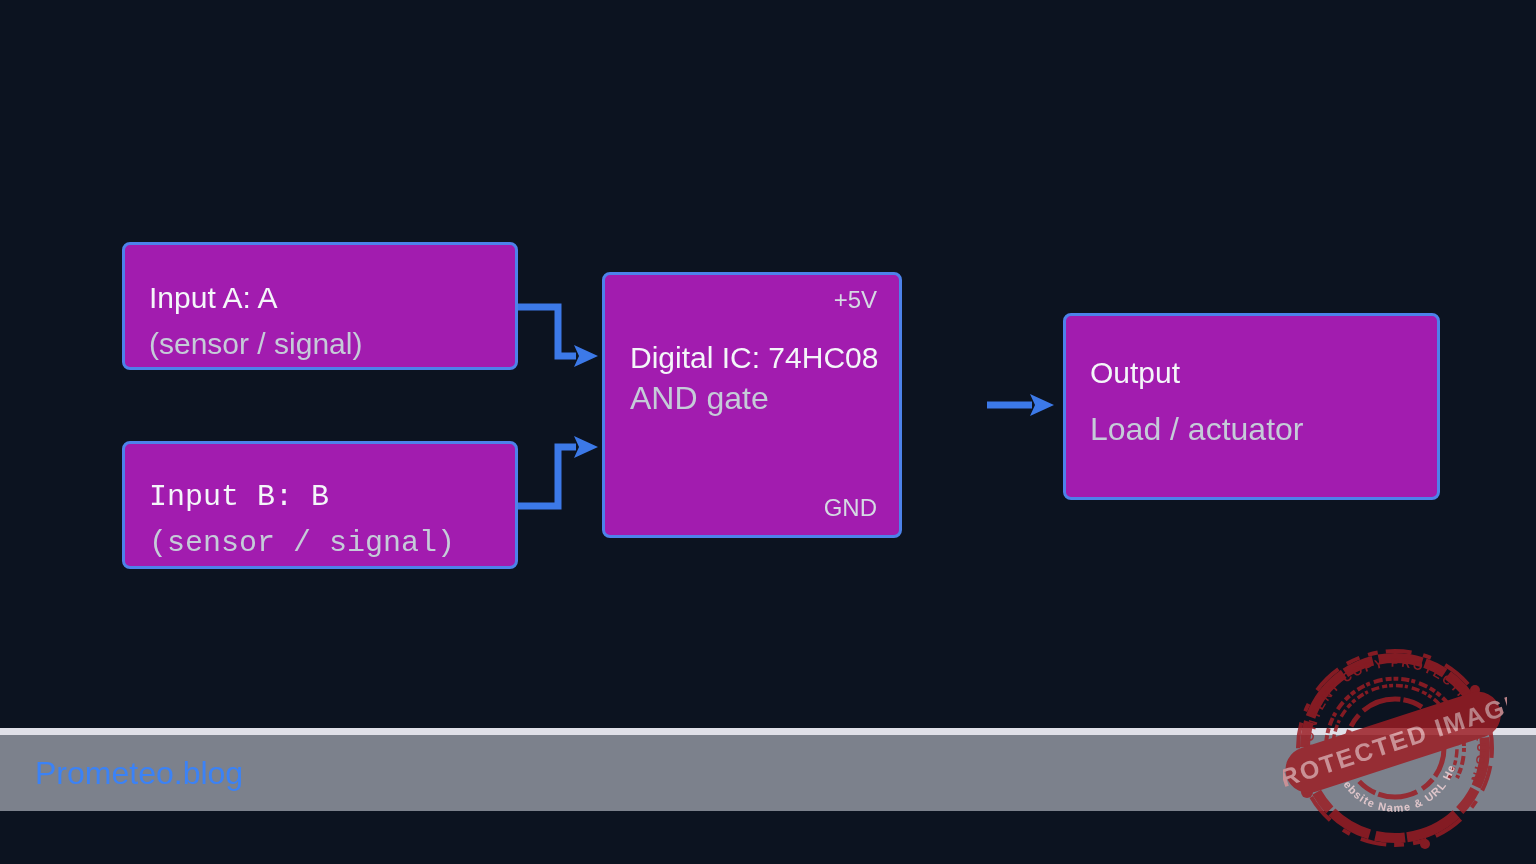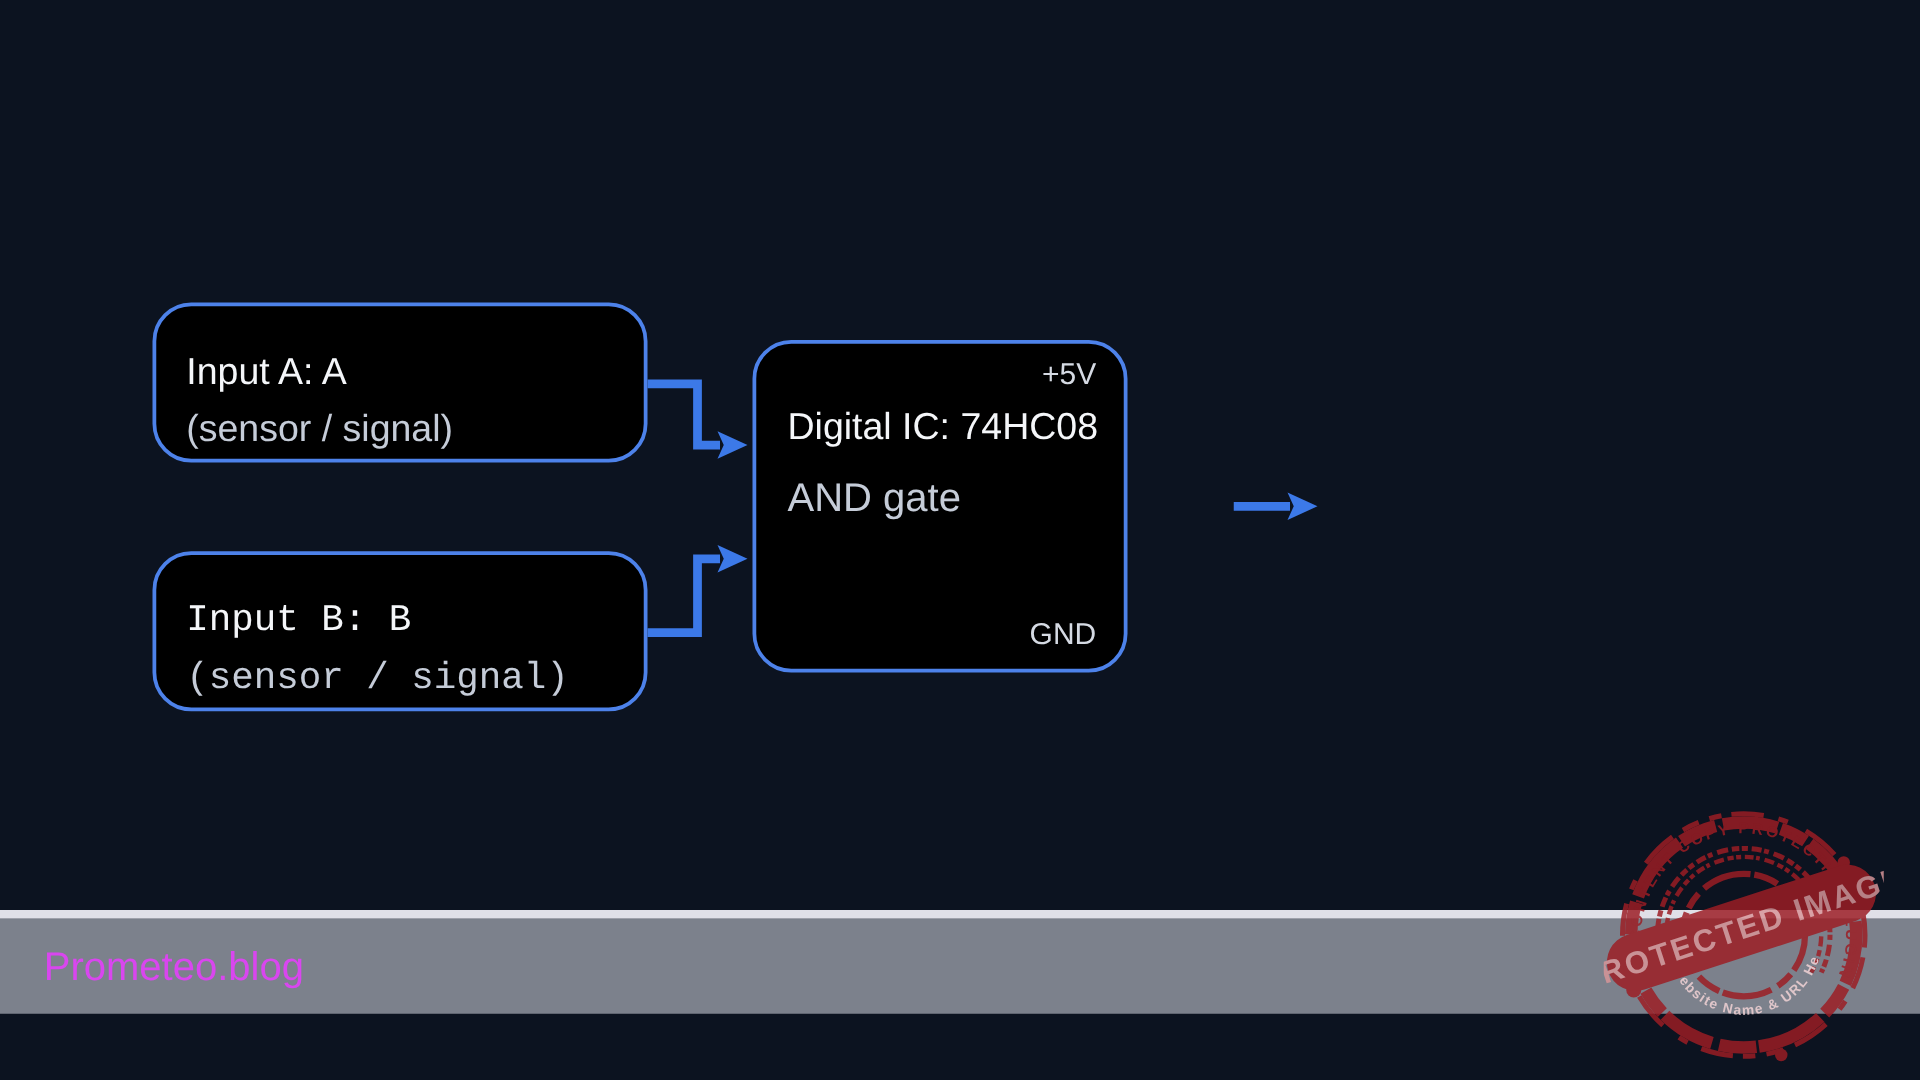--- a/index.html
+++ b/index.html
@@ -6,23 +6,23 @@
   #stage {
     position: relative;
     width: 1536px;
     height: 864px;
     background: #0c1320;
     overflow: hidden;
     font-family: "Liberation Sans", sans-serif;
   }
   .node {
     position: absolute;
-    background: #000000;
+    background: #a21caf;
     border: 3.5px solid #4d82ea;
-    border-radius: 31px;
+    border-radius: 8px;
     box-sizing: border-box;
   }
   .node-title {
     position: absolute;
     font-size: 30px;
     color: #f4f6f9;
     white-space: nowrap;
     line-height: 1;
   }
   .node-sub {
@@ -56,46 +56,50 @@
     left: 0; top: 735px;
     width: 1536px; height: 76px;
     background: #7c818c;
   }
   .footer-brand {
     position: absolute;
     left: 35px; top: 735px;
     height: 76px;
     line-height: 76px;
     font-size: 32px;
-    color: #d946ef;
+    color: #3b82f6;
     white-space: nowrap;
   }
 </style>
 </head>
 <body>
 
 <div id="stage">
 
   <div class="node" style="left:122px; top:242px; width:396px; height:128px;">
     <div class="node-title" style="left:24px; top:38px;">Input A: A</div>
     <div class="node-sub small" style="left:24px; top:84px;">(sensor / signal)</div>
   </div>
 
   <div class="node" style="left:122px; top:441px; width:396px; height:128px;font-family:Liberation Mono, monospace;">
     <div class="node-title" style="left:24px; top:38px;">Input B: B</div>
     <div class="node-sub small" style="left:24px; top:84px;">(sensor / signal)</div>
   </div>
 
   <div class="node" style="left:602px; top:272px; width:300px; height:266px;">
     <div class="pin-label" style="right:22px; top:13px;">+5V</div>
-    <div class="node-title" style="left:25px; top:52px;">Digital IC: 74HC08</div>
+    <div class="node-title" style="left:25px; top:68px;">Digital IC: 74HC08</div>
     <div class="node-sub" style="left:25px; top:107px;">AND gate</div>
     <div class="pin-label" style="right:22px; bottom:15px;text-align:center;">GND</div>
   </div>
 
+  <div class="node" style="left:1063px; top:313px; width:377px; height:187px;">
+    <div class="node-title" style="left:24px; top:42px;">Output</div>
+    <div class="node-sub" style="left:24px; top:97px;">Load / actuator</div>
+  </div>
 
   <svg id="connector-layer" width="1536" height="864" viewBox="0 0 1536 864">
     <g stroke="#3c79e8" stroke-width="7" fill="none">
       <path d="M 518 307 L 558 307 L 558 356 L 576 356"></path>
       <path d="M 518 506 L 558 506 L 558 447 L 576 447"></path>
       <path d="M 987 405 L 1032 405"></path>
     </g>
     <g fill="#3c79e8" stroke="none">
       <polygon points="574,345 598,356 574,367 579,356"></polygon>
       <polygon points="574,436 598,447 574,458 579,447"></polygon>

